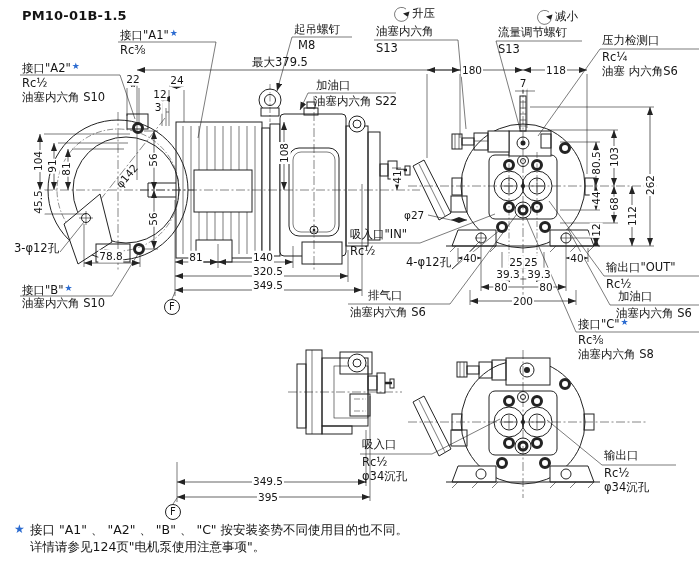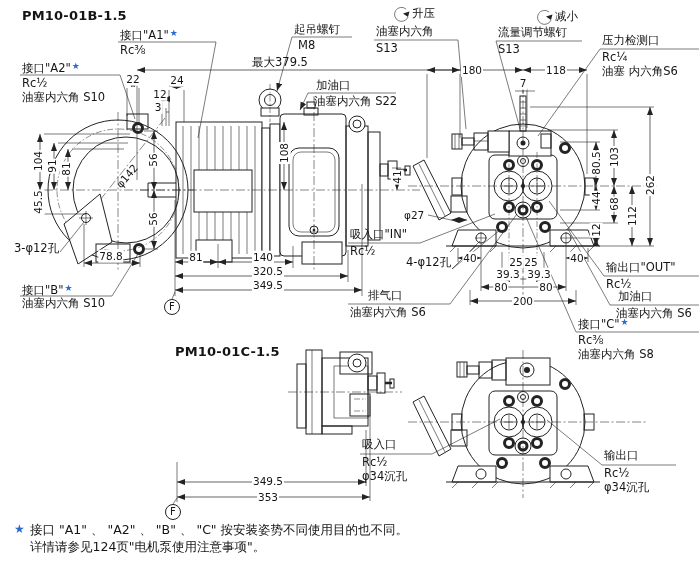--- a/index.html
+++ b/index.html
@@ -368,21 +368,20 @@
     <line x1="523" y1="350" x2="523" y2="498" class="cl"></line>
 
     <line x1="360" y1="454" x2="432" y2="454" class="ldr"></line>
     <line x1="432" y1="454" x2="500" y2="419" class="ldr"></line>
     <line x1="602" y1="465" x2="676" y2="465" class="ldr"></line>
     <line x1="602" y1="465" x2="547" y2="420" class="ldr"></line>
   </g>
 </svg>
 
   <div class="lb title" style="left:22px;top:8px">PM10-01B-1.5</div>
-  <div class="lb title" style="left:175px;top:344px">PM10-01C-1.5</div>
 
   <div class="lb" style="left:22px;top:61px"><span>接口"A2"</span><span class="st">★</span></div>
   <div class="lb" style="left:22px;top:77px">Rc½</div>
   <div class="lb" style="left:22px;top:91px">油塞内六角 S10</div>
   <div class="lb" style="left:22px;top:283px"><span>接口"B"</span><span class="st">★</span></div>
   <div class="lb" style="left:22px;top:297px">油塞内六角 S10</div>
   <div class="lb" style="left:14px;top:242px">3-φ12孔</div>
   <div class="lb dim" style="left:133px;top:79px">22</div>
   <div class="lb rot" style="left:38px;top:161px">104</div>
   <div class="lb rot" style="left:52px;top:166px">91</div>
@@ -453,20 +452,20 @@
   <div class="lb dim" style="left:546px;top:287px">80</div>
   <div class="lb dim" style="left:523px;top:301px">200</div>
 
   <div class="lb" style="left:362px;top:438px">吸入口</div>
   <div class="lb" style="left:362px;top:456px">Rc½</div>
   <div class="lb" style="left:362px;top:470px">φ34沉孔</div>
   <div class="lb" style="left:604px;top:449px">输出口</div>
   <div class="lb" style="left:604px;top:467px">Rc½</div>
   <div class="lb" style="left:604px;top:481px">φ34沉孔</div>
   <div class="lb dim" style="left:268px;top:481px">349.5</div>
-  <div class="lb dim" style="left:268px;top:497px">353</div>
+  <div class="lb dim" style="left:268px;top:497px">395</div>
   <div class="lb fmark" style="left:173px;top:512px">F</div>
 
   <div class="lb fn fnstar" style="left:14px;top:522px">★</div>
   <div class="lb fn" style="left:30px;top:522px">接口 "A1" 、 "A2" 、 "B" 、 "C"  按安装姿势不同使用目的也不同。</div>
   <div class="lb fn" style="left:30px;top:539px">详情请参见124页"电机泵使用注意事项"。</div>
 
 </div>
 
 </body></html>

